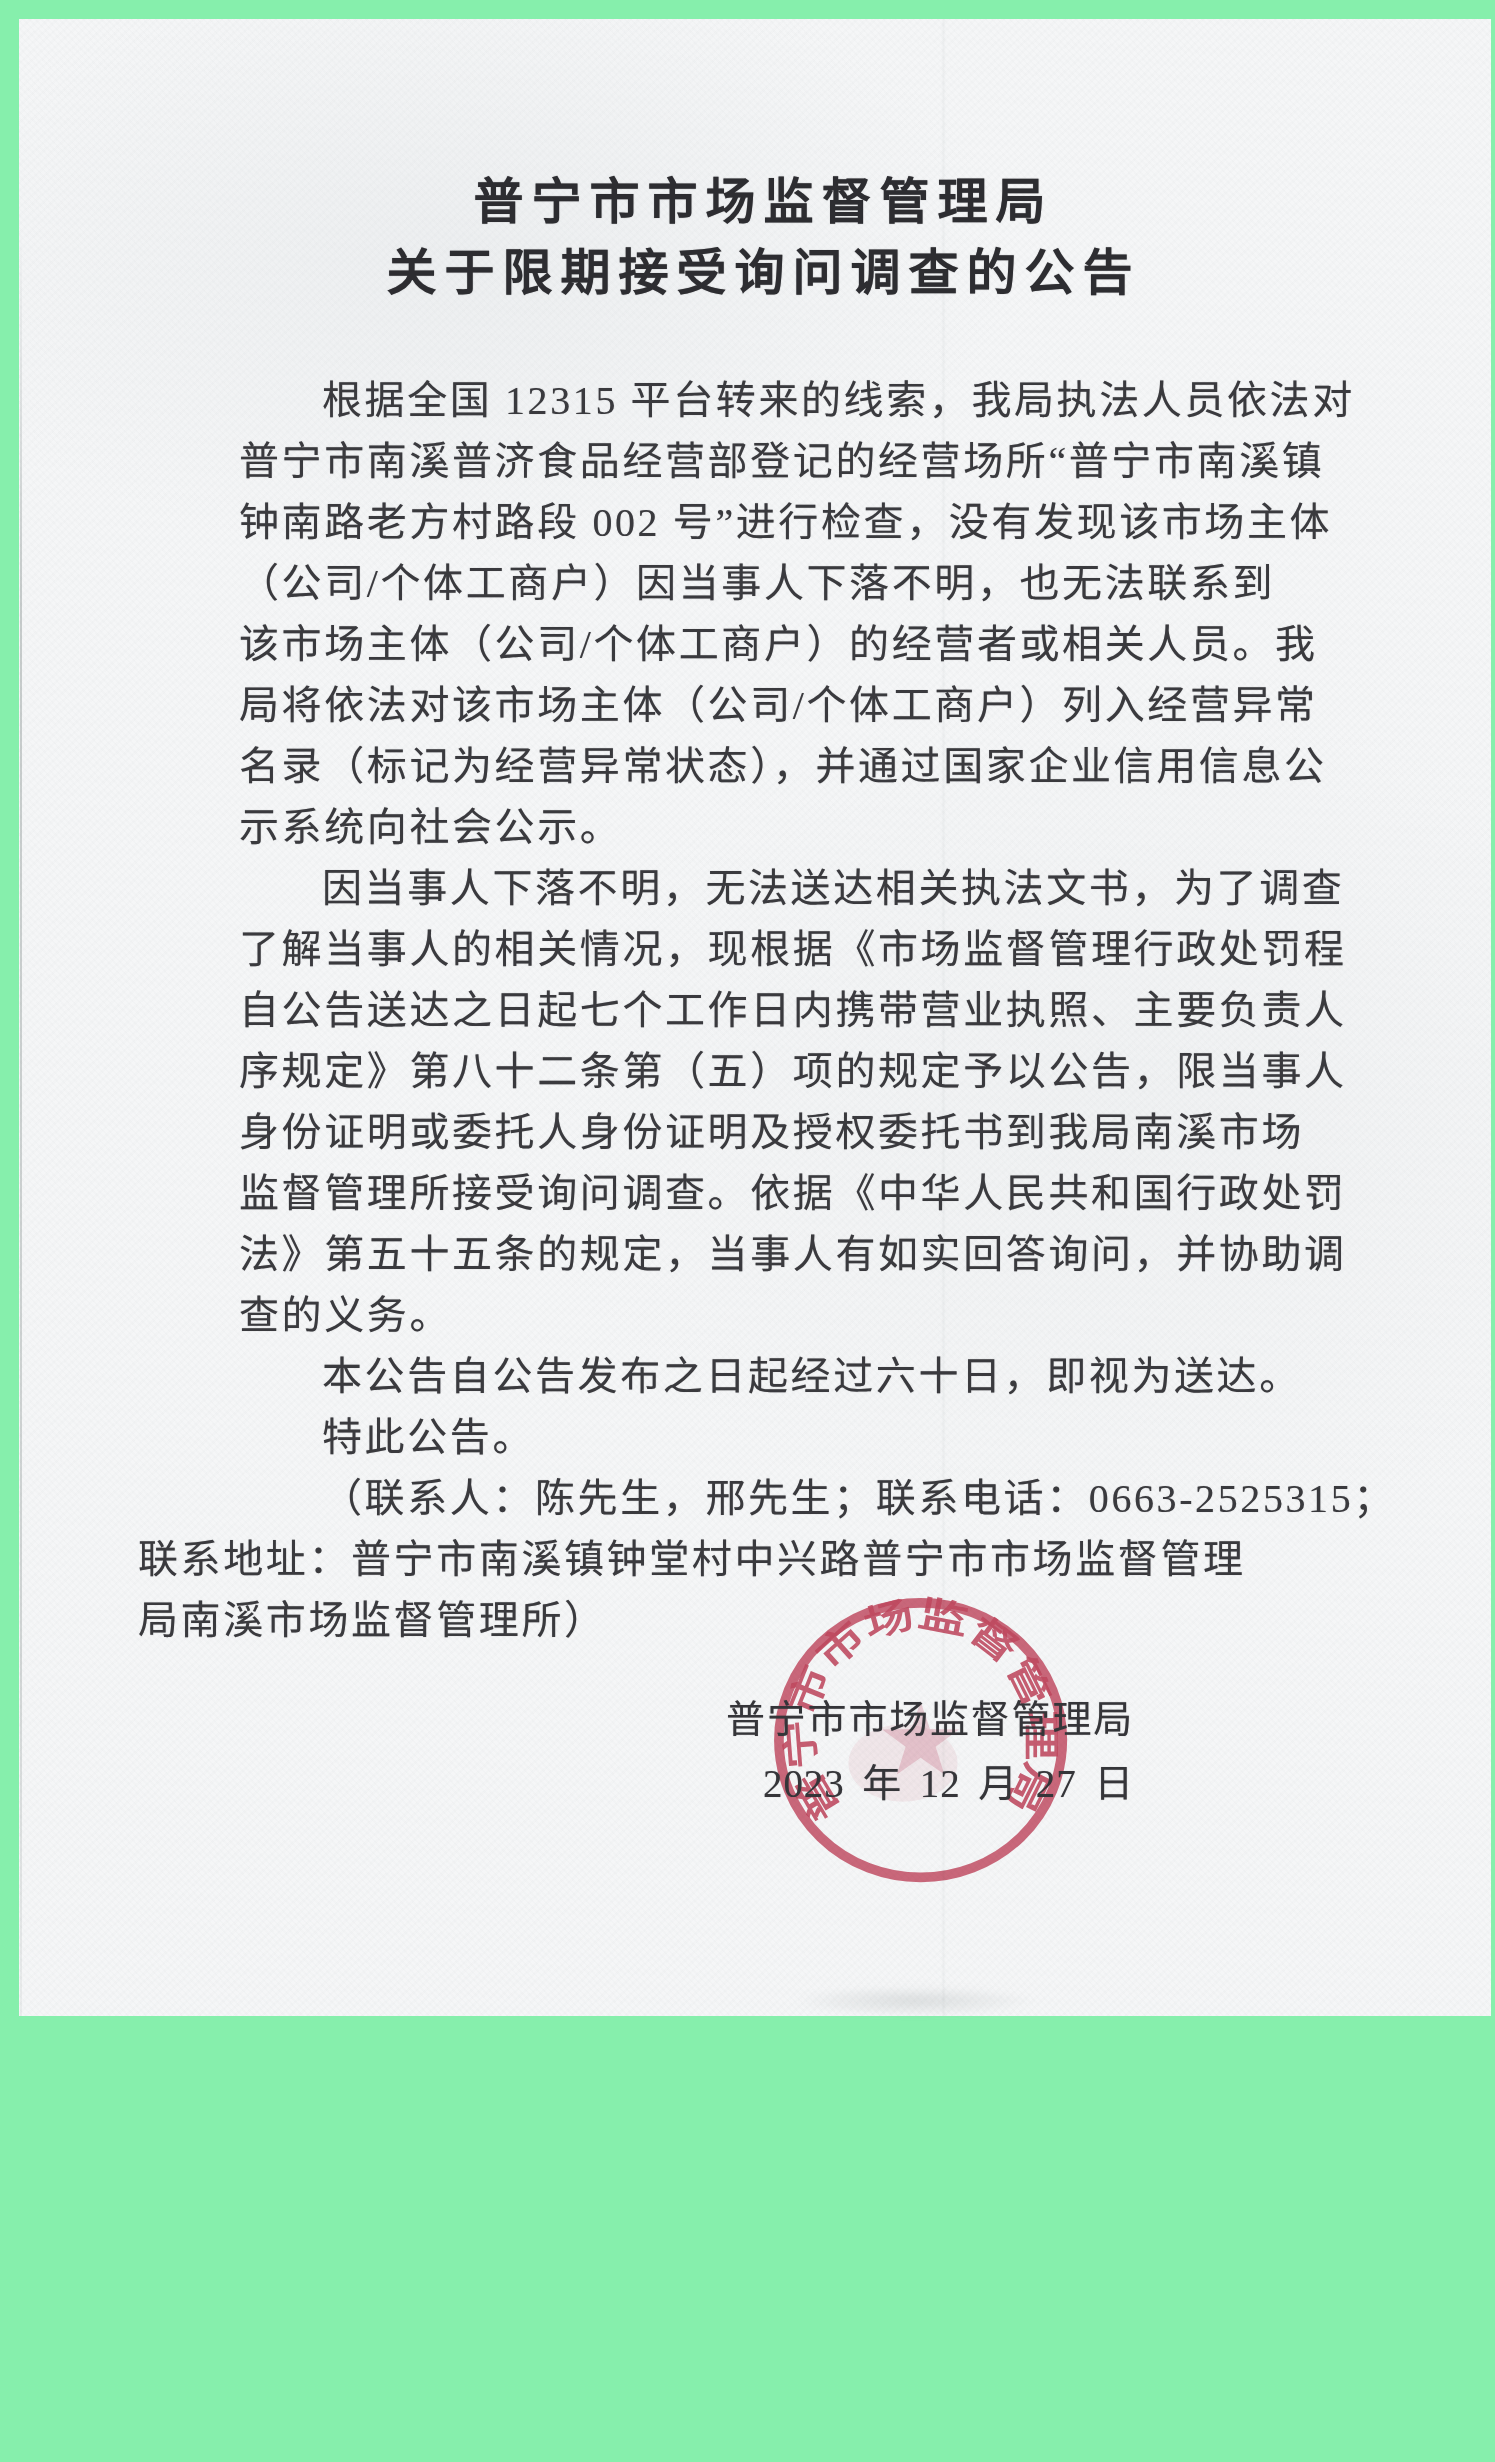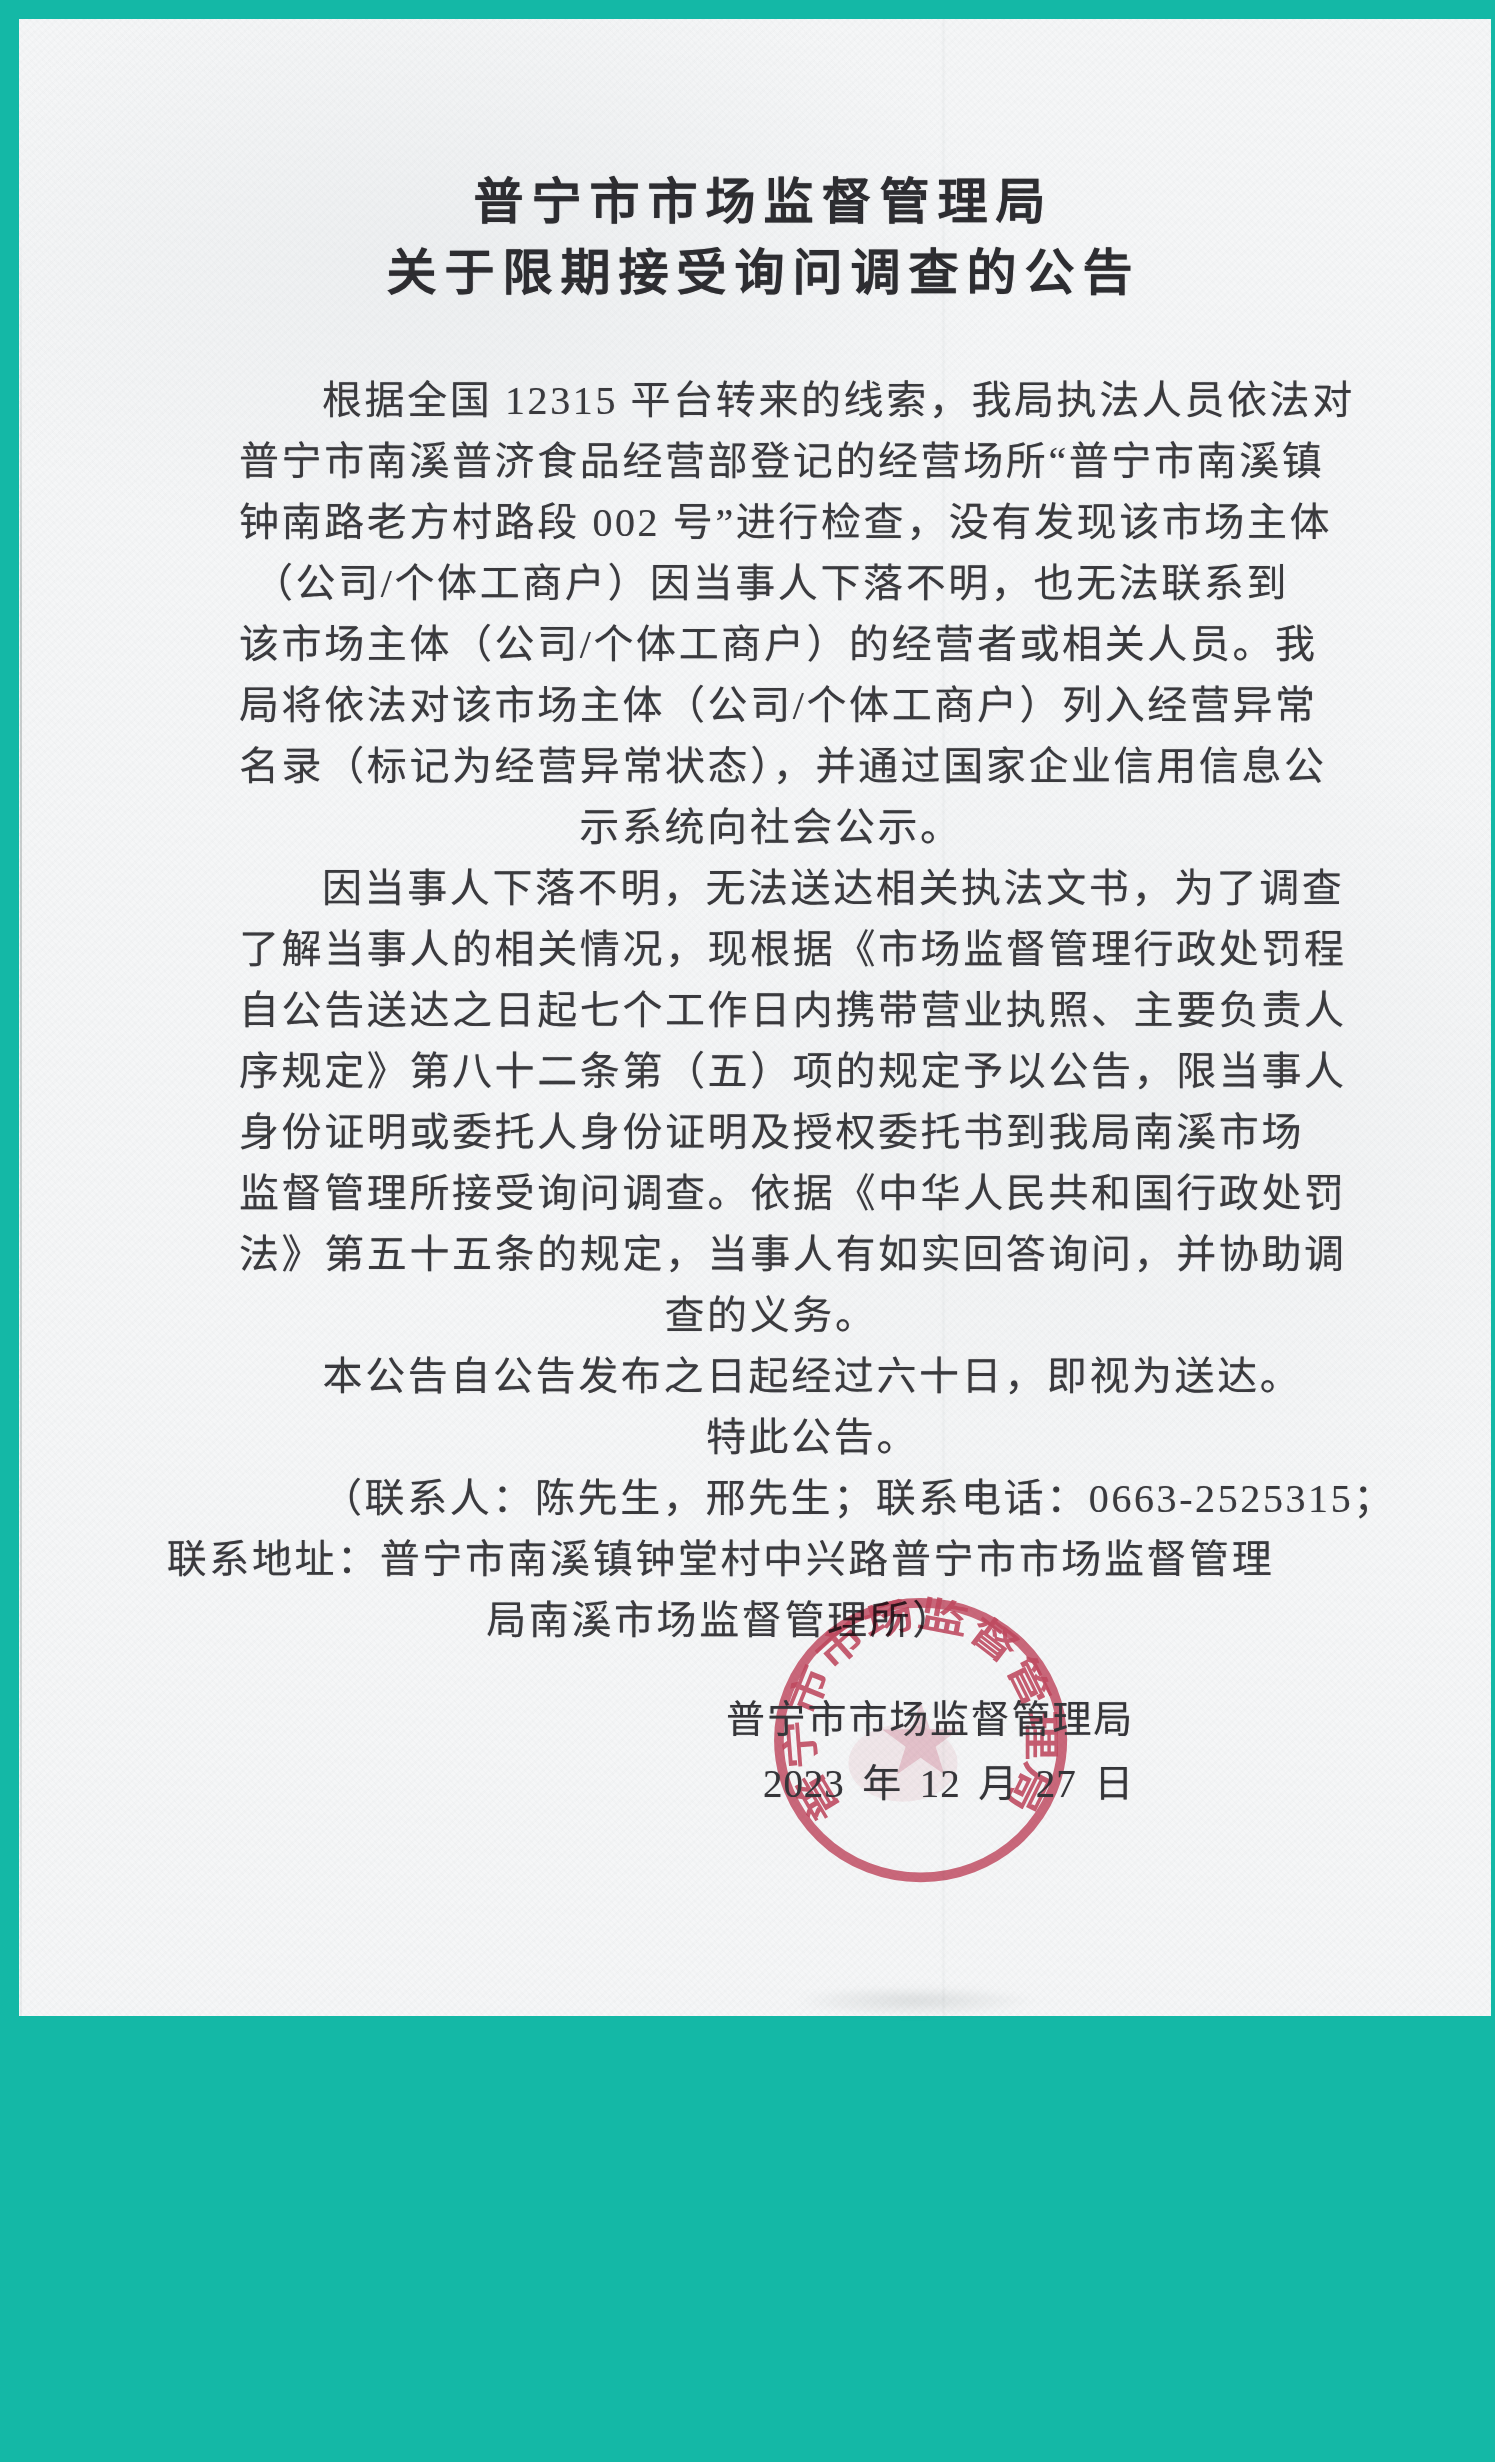--- a/index.html
+++ b/index.html
@@ -1,20 +1,20 @@
 <!DOCTYPE html>
 <html lang="zh-CN" style="font-size:14px"><head>
 <meta charset="utf-8">
 <style>
   html, body { margin: 0; padding: 0; background: #ffffff; }
   .page {
     position: relative;
     width: 1495px;
     height: 2462px;
-    background: #14b8a6;
+    background: #86efac;
     overflow: hidden;
     font-family: "Liberation Serif", serif;
   }
   .paper {
     position: absolute;
     left: 19.3px;
     top: 19.3px;
     width: 1472px;
     height: 1997px;
     background-color: #f5f6f7;
@@ -65,21 +65,20 @@
     width: 1064px;
     color: #3a3a3e;
     font-size: 40px;
     letter-spacing: 2.6px;
     text-shadow: 0 0 0.9px rgba(58,58,62,0.45);
   }
   .body-line {
     height: 61px;
     line-height: 61px;
     white-space: nowrap;
-    text-align: center;
   }
   .body-line.indent { padding-left: 83px; }
   .body-line.pull-left { margin-left: -101px; }
   .sign-line {
     position: absolute;
     color: #353539;
     font-size: 39px;
     line-height: 39px;
     letter-spacing: 0.9px;
     white-space: nowrap;

